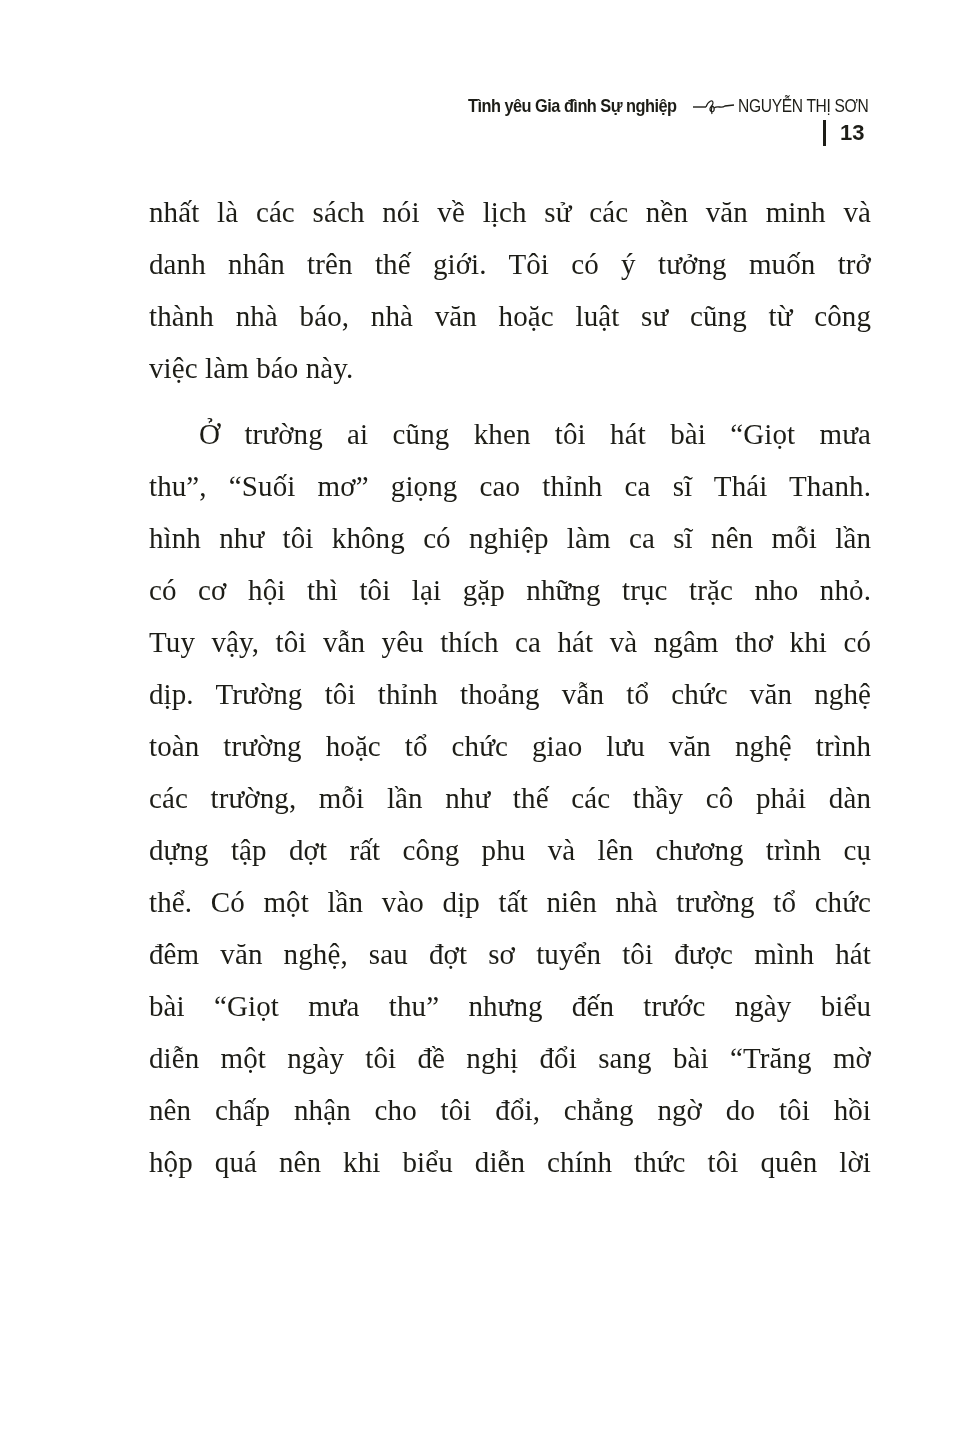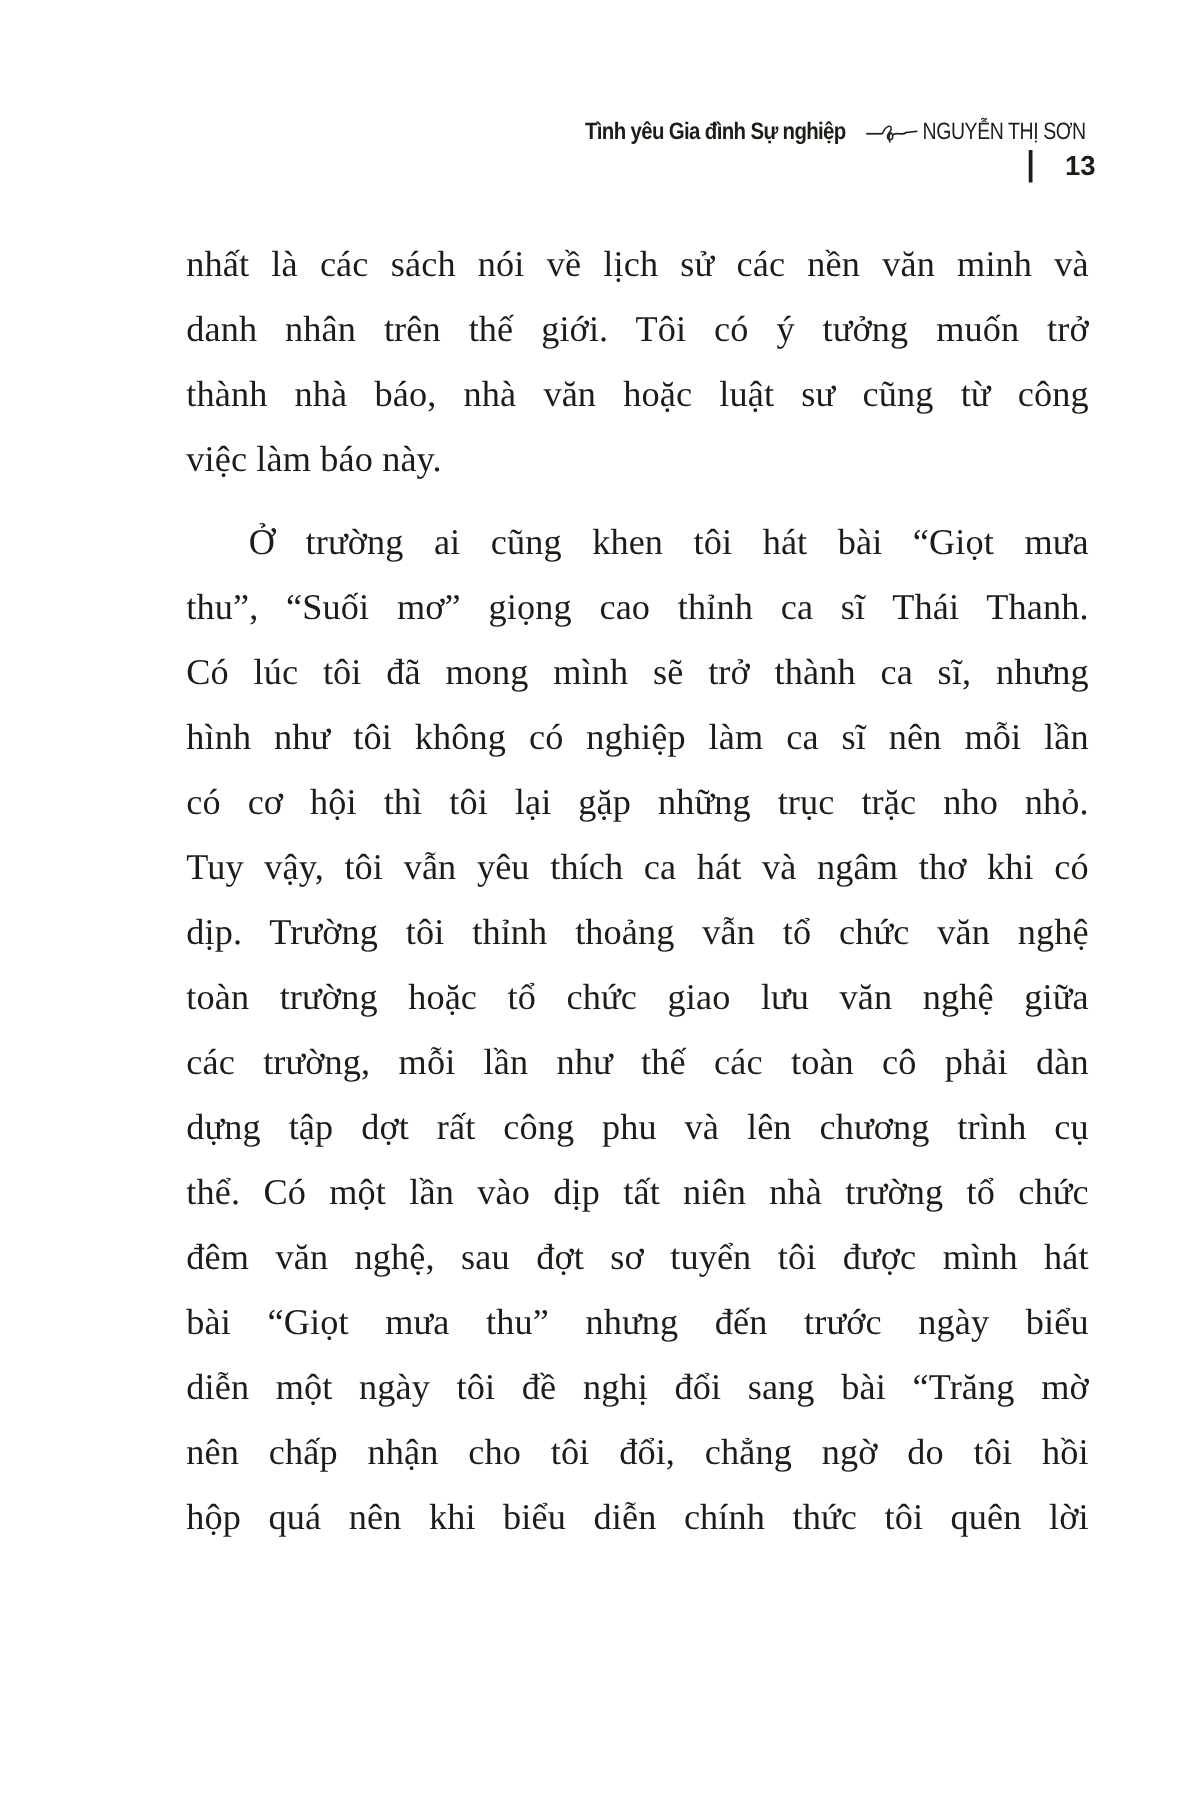--- a/index.html
+++ b/index.html
@@ -51,21 +51,20 @@
     .folio {
       position: absolute;
       left: 823px;
       top: 118px;
       height: 30px;
       display: flex;
       align-items: center;
       font-family: "Liberation Sans", sans-serif;
       font-weight: bold;
       font-size: 22px;
-      gap: 12px;
     }
     .folio-rule {
       display: inline-block;
       width: 3px;
       height: 26px;
       background: #1d1d17;
       margin-right: 14px;
     }
     .body-text {
       position: absolute;
@@ -119,27 +118,26 @@
   <div>
     <span class="line">nhất là các sách nói về lịch sử các nền văn minh và</span>
     <span class="line">danh nhân trên thế giới. Tôi có ý tưởng muốn trở</span>
     <span class="line">thành nhà báo, nhà văn hoặc luật sư cũng từ công</span>
     <span class="line last">việc làm báo này.</span>
   </div>
   <div class="para-gap"></div>
   <div>
     <span class="line indent">Ở trường ai cũng khen tôi hát bài “Giọt mưa</span>
     <span class="line">thu”, “Suối mơ” giọng cao thỉnh ca sĩ Thái Thanh.</span>
-    <span class="line">Có lúc tôi đã mong mình sẽ trở thành ca sĩ, nhưng</span>
     <span class="line">hình như tôi không có nghiệp làm ca sĩ nên mỗi lần</span>
     <span class="line">có cơ hội thì tôi lại gặp những trục trặc nho nhỏ.</span>
     <span class="line">Tuy vậy, tôi vẫn yêu thích ca hát và ngâm thơ khi có</span>
     <span class="line">dịp. Trường tôi thỉnh thoảng vẫn tổ chức văn nghệ</span>
-    <span class="line">toàn trường hoặc tổ chức giao lưu văn nghệ giữa</span>
-    <span class="line">các trường, mỗi lần như thế các toàn cô phải dàn</span>
+    <span class="line">toàn trường hoặc tổ chức giao lưu văn nghệ trình</span>
+    <span class="line">các trường, mỗi lần như thế các thầy cô phải dàn</span>
     <span class="line">dựng tập dợt rất công phu và lên chương trình cụ</span>
     <span class="line">thể. Có một lần vào dịp tất niên nhà trường tổ chức</span>
     <span class="line">đêm văn nghệ, sau đợt sơ tuyển tôi được mình hát</span>
     <span class="line">bài “Giọt mưa thu” nhưng đến trước ngày biểu</span>
     <span class="line">diễn một ngày tôi đề nghị đổi sang bài “Trăng mờ</span>
     <span class="line">nên chấp nhận cho tôi đổi, chẳng ngờ do tôi hồi</span>
     <span class="line">hộp quá nên khi biểu diễn chính thức tôi quên lời</span>
   </div>
 </div>
 

